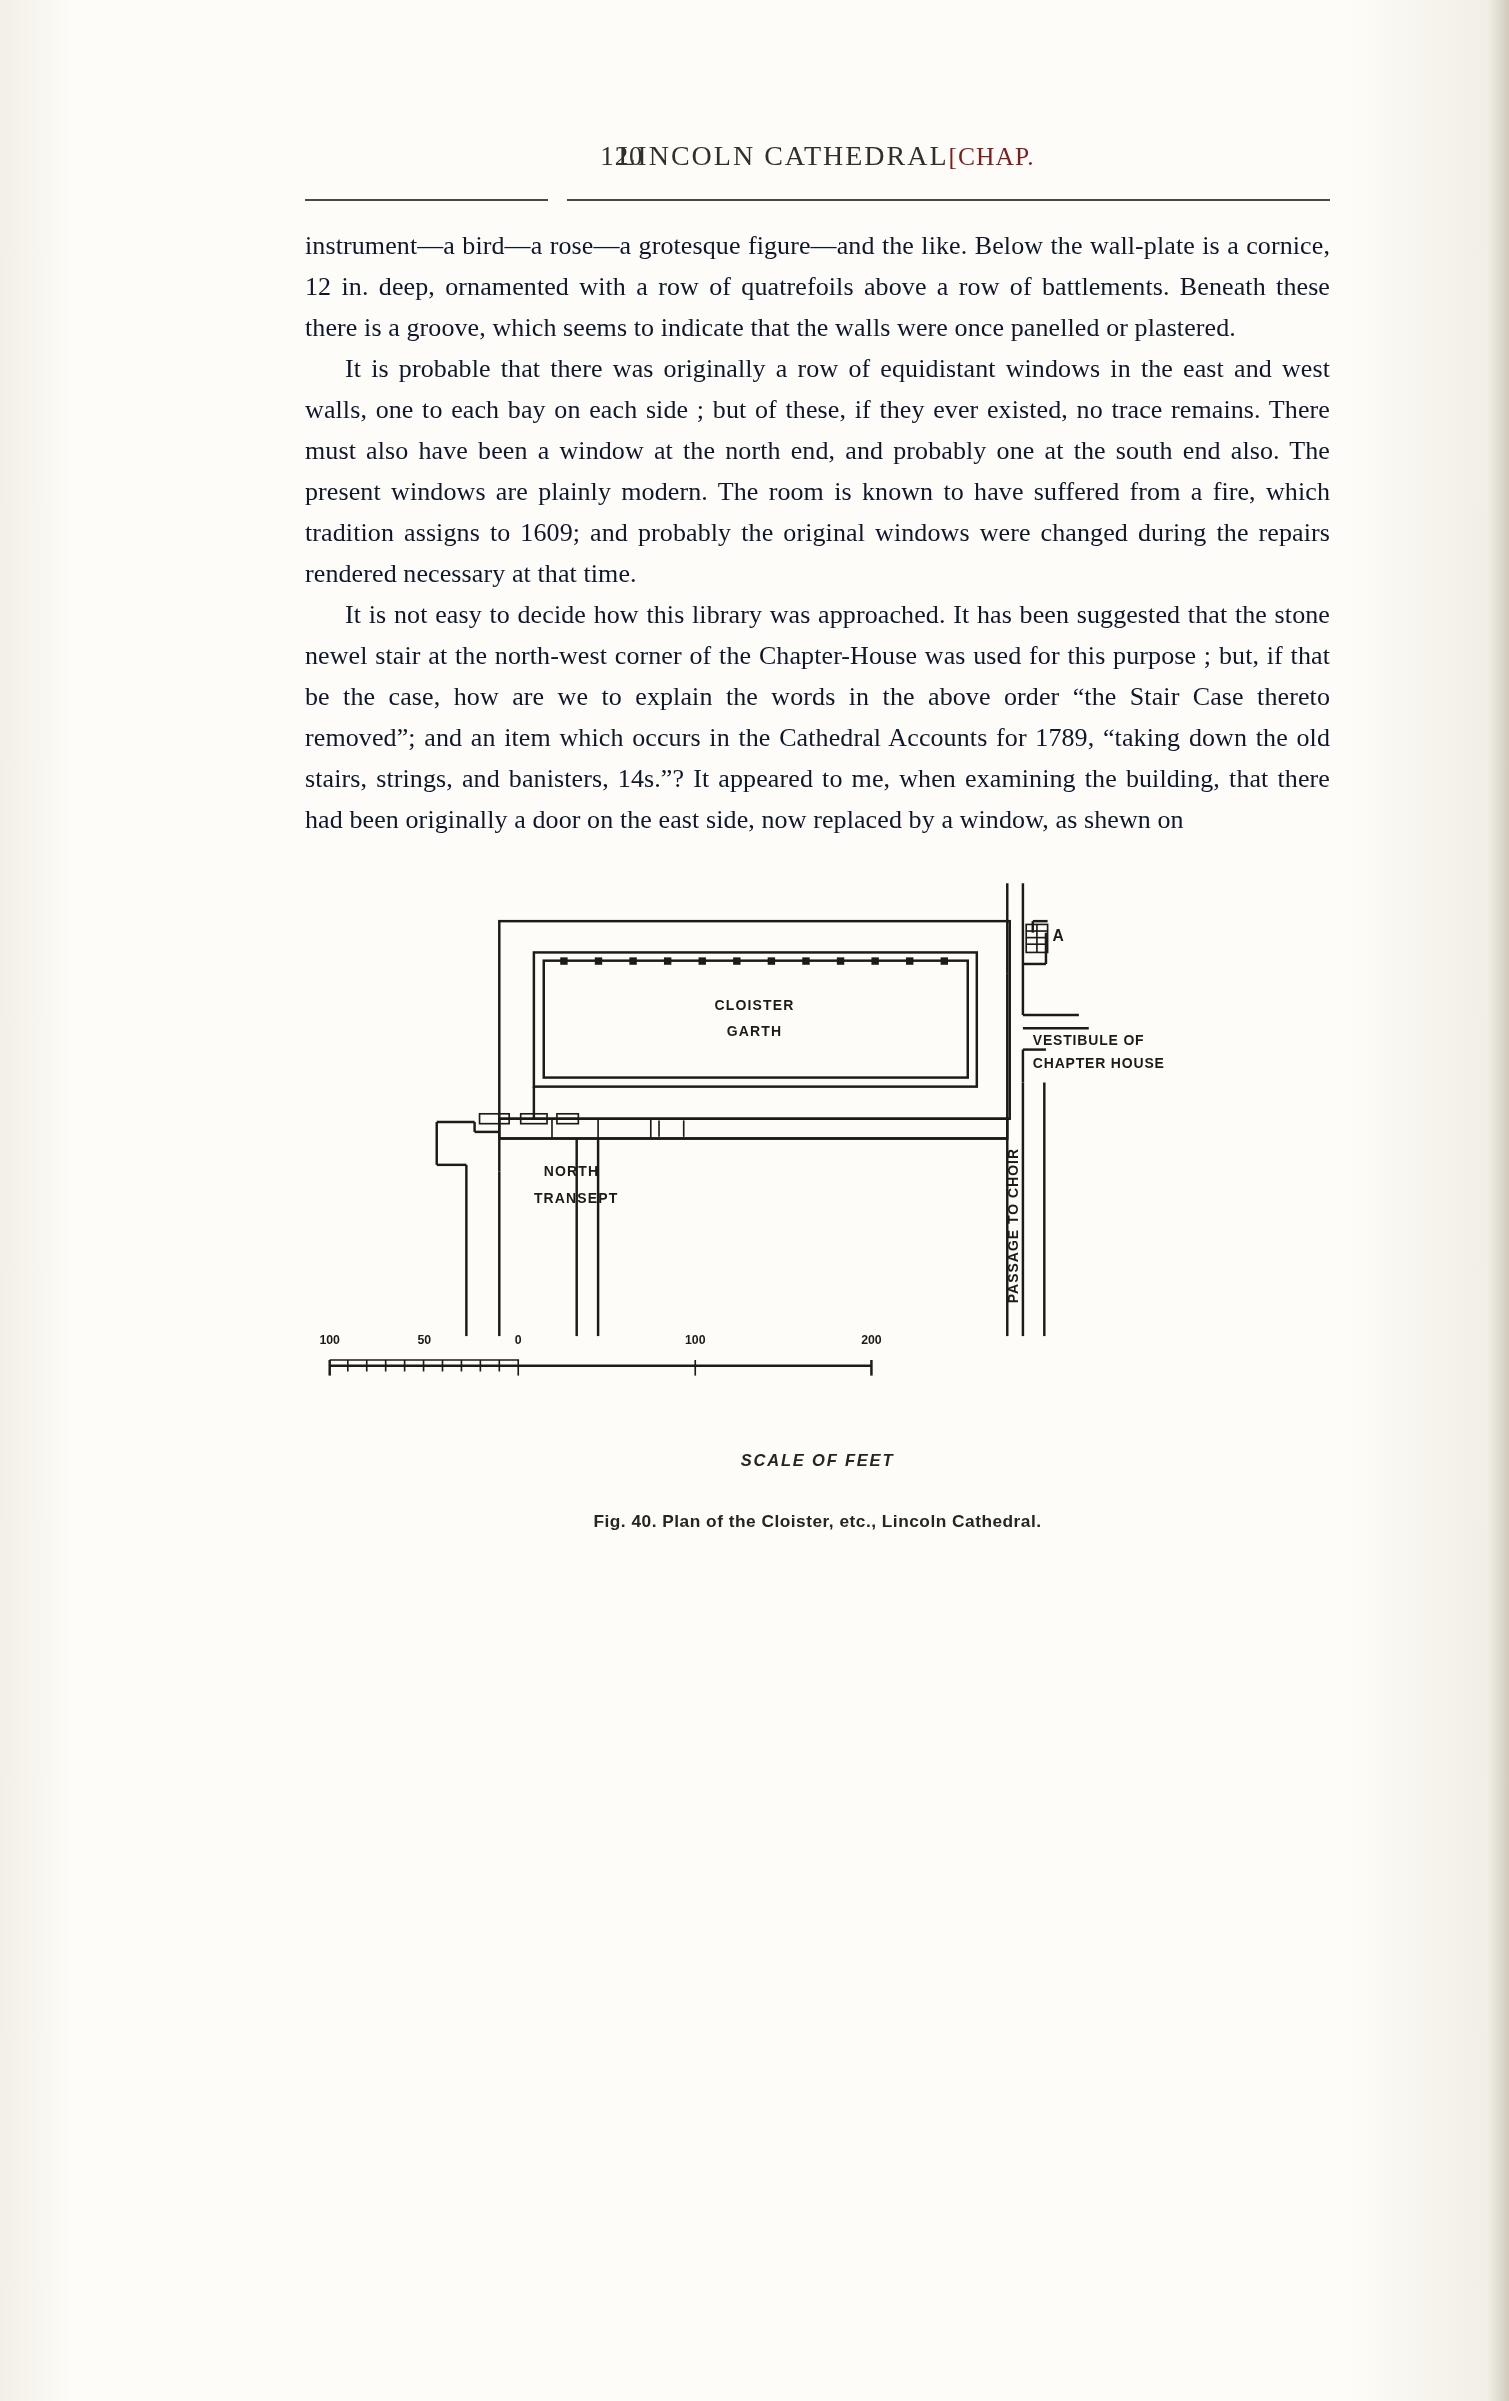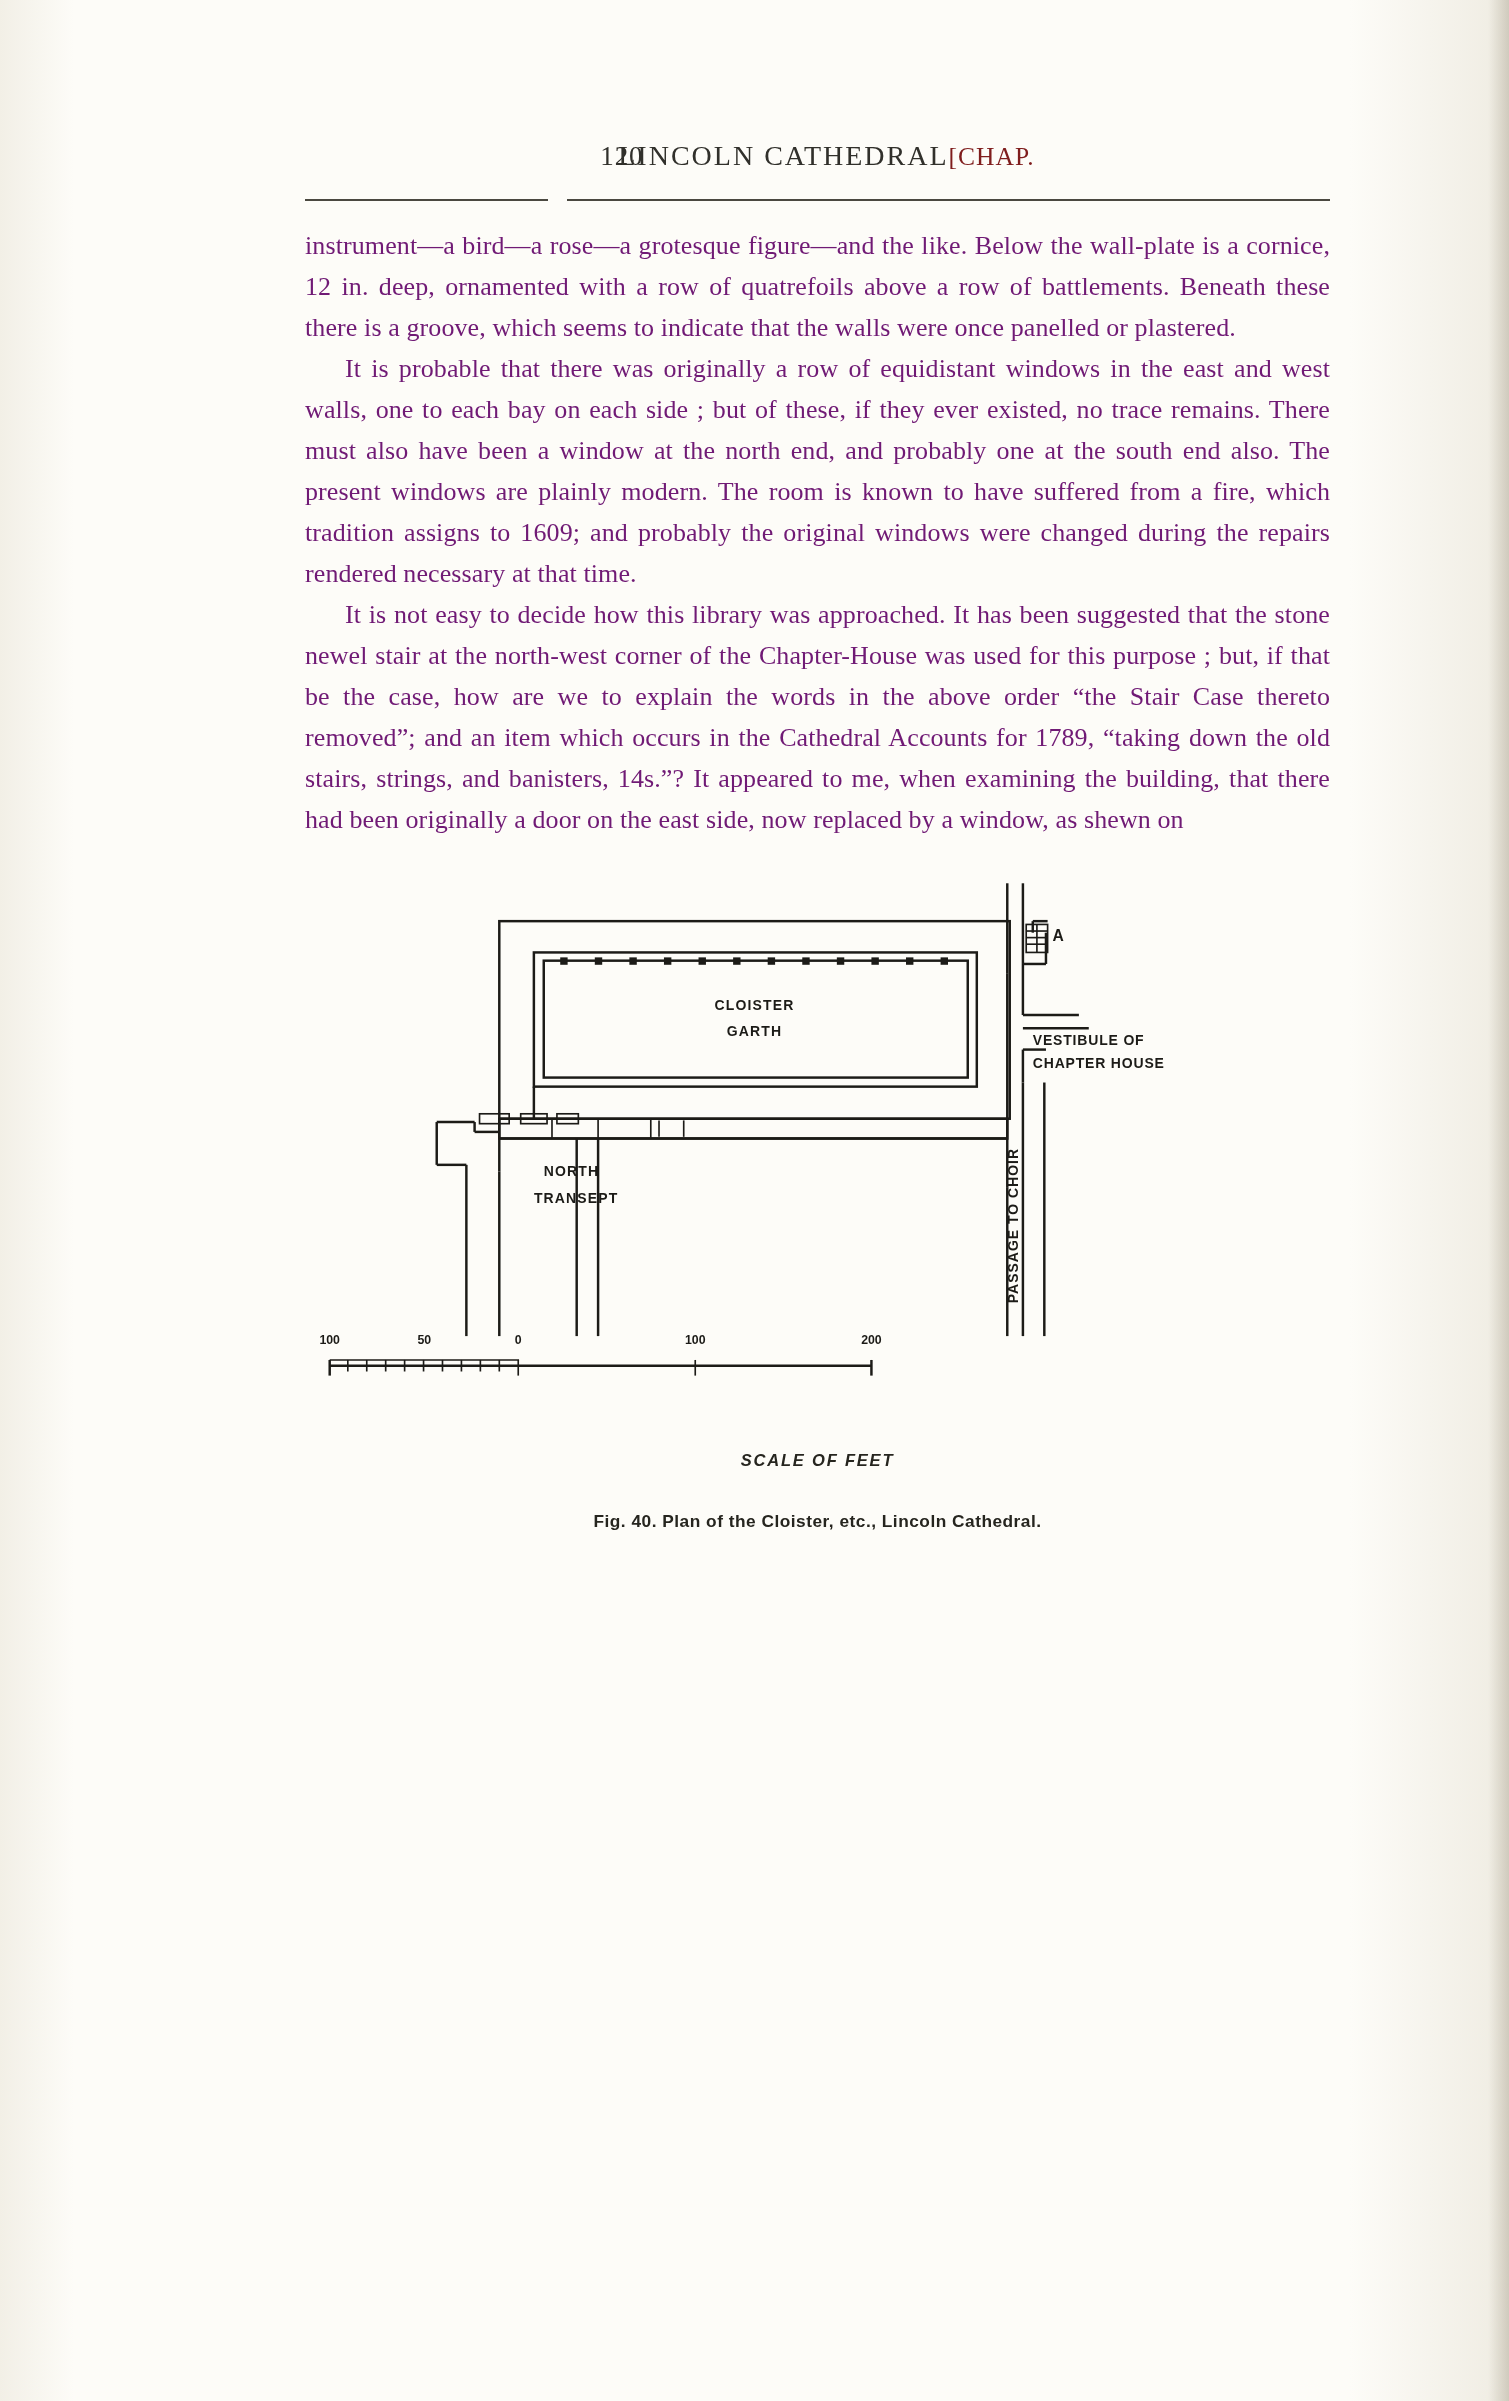--- a/index.html
+++ b/index.html
@@ -82,21 +82,21 @@
     width: 763px; height: 1.6px;
     background: #4a4840;
   }
   
   .body-text p {
     margin: 0;
     font-size: 26px;
     line-height: 41px;
     text-align: justify;
     text-justify: inter-word;
-    color: #701a75;
+    color: #0f172a;
     letter-spacing: 0.1px;
   }
   .body-text p.indent {
     text-indent: 40px;
   }
   .body-text p:first-child { margin-top: 18px; }
   
   .figure {
     position: relative;
     margin-top: 35px;

